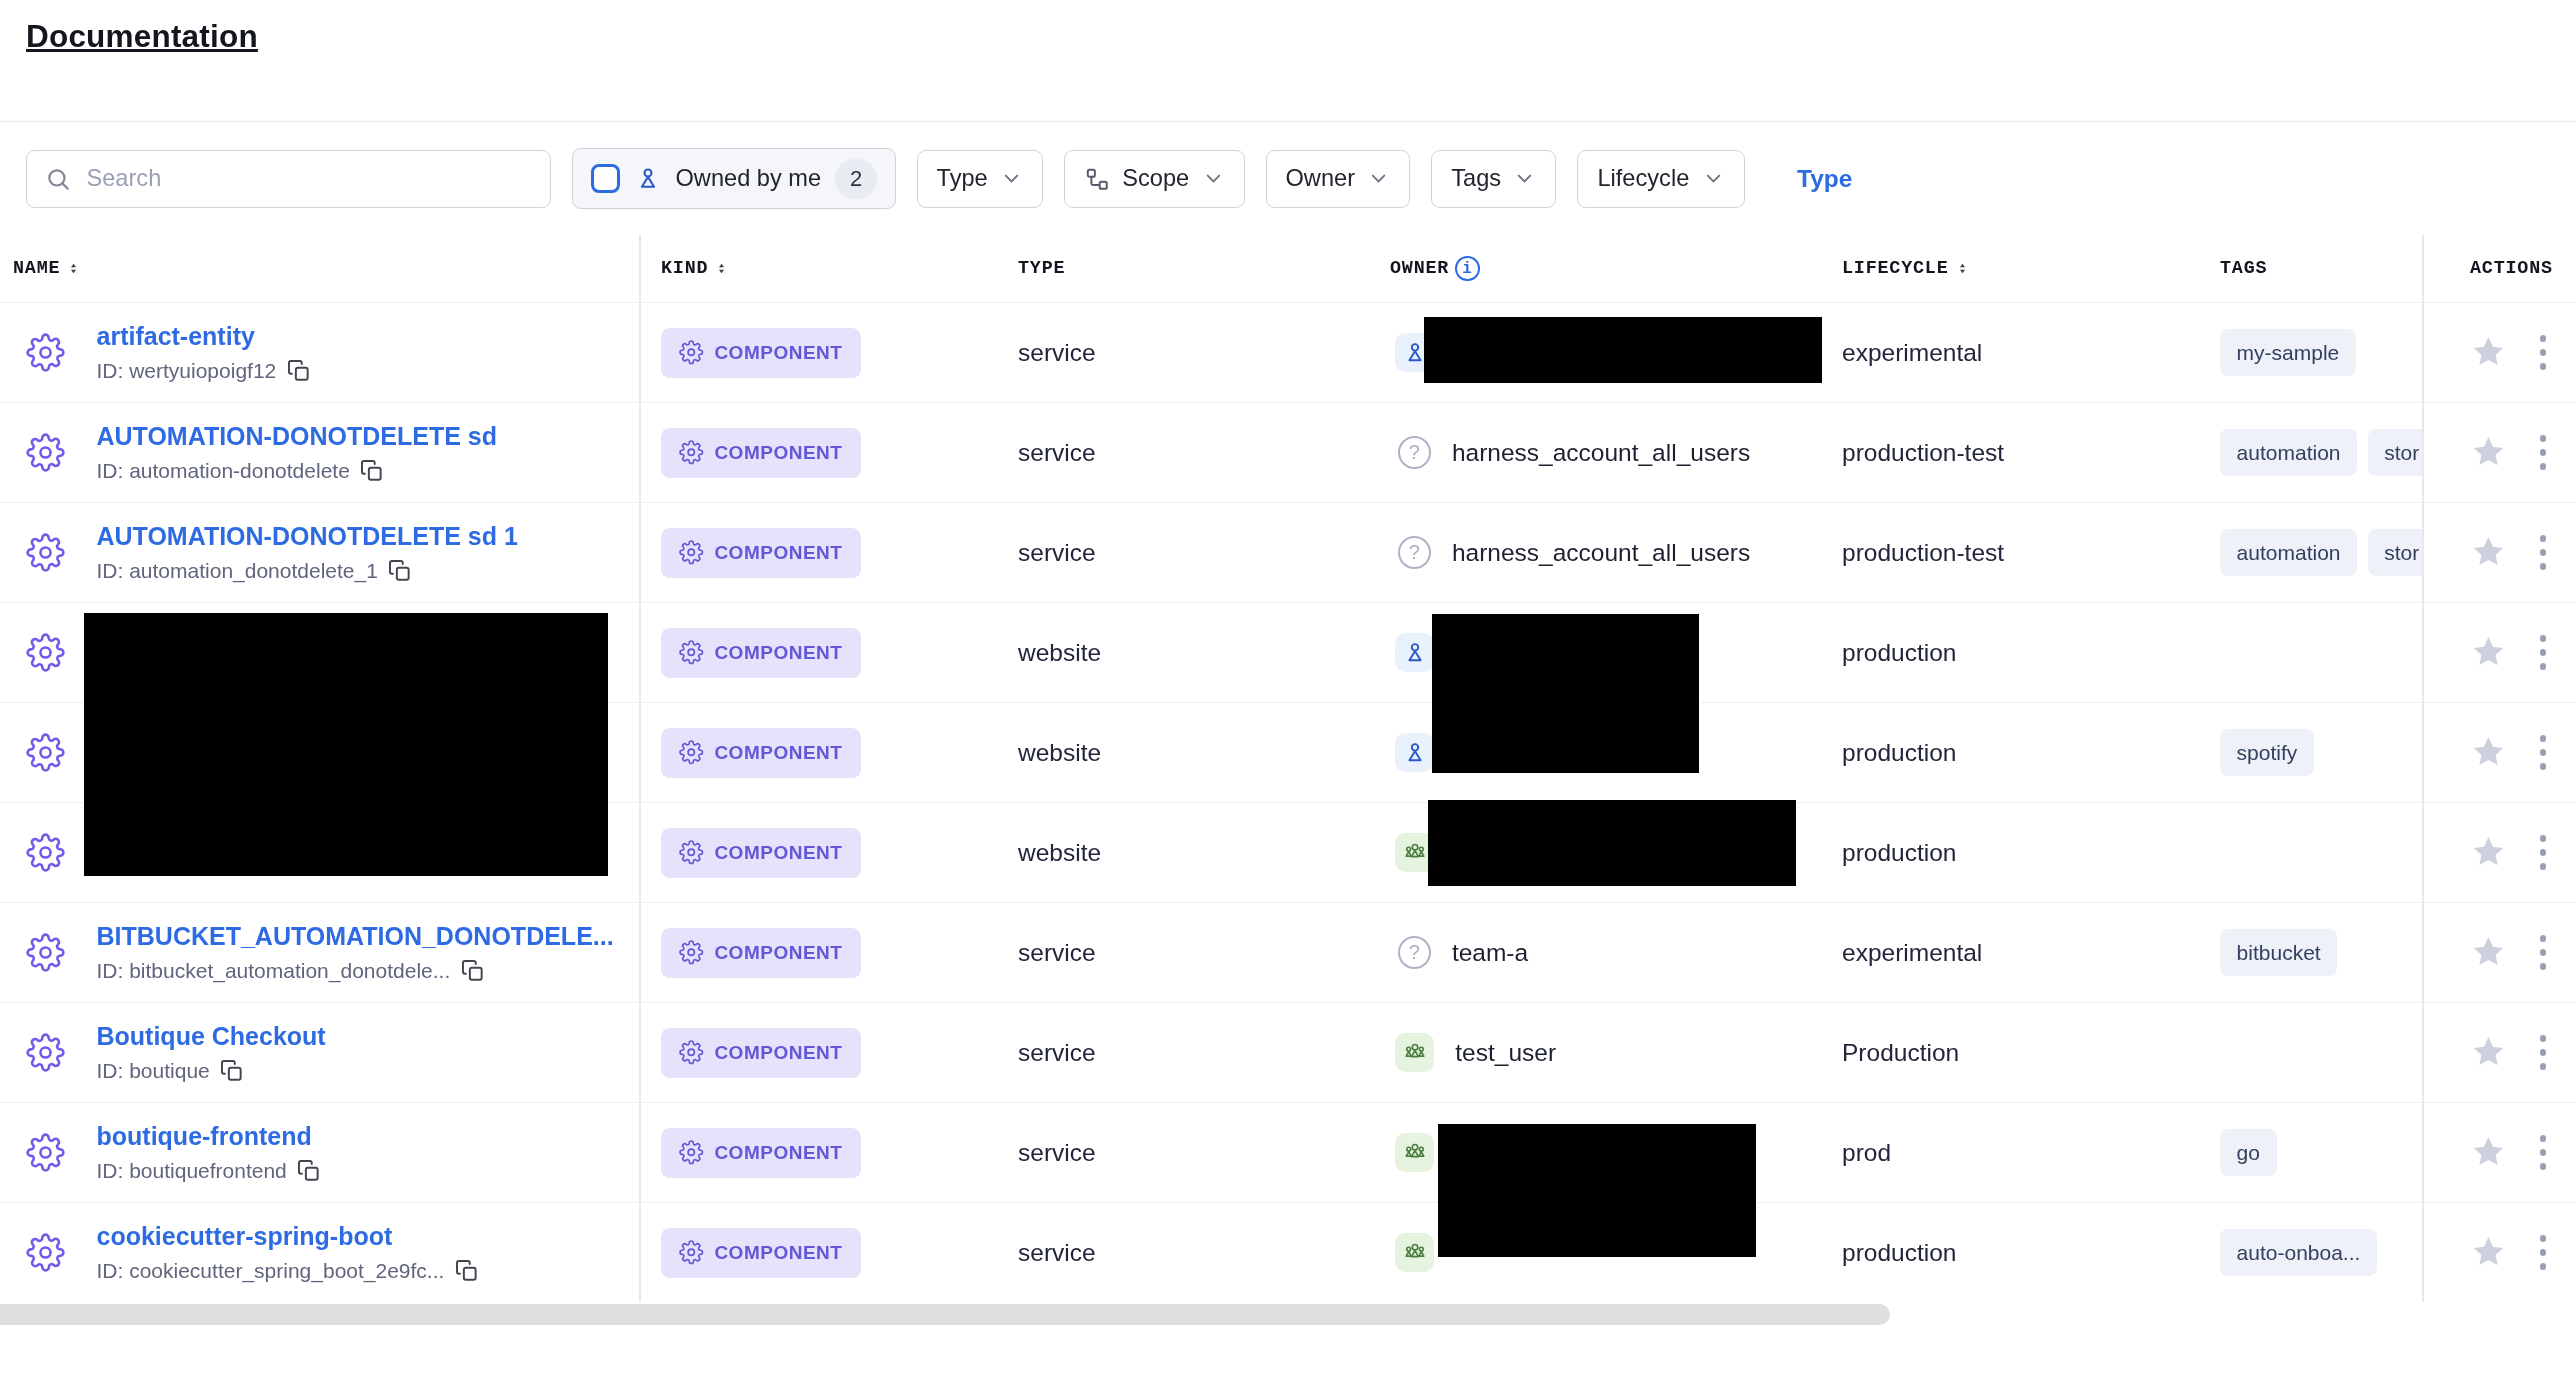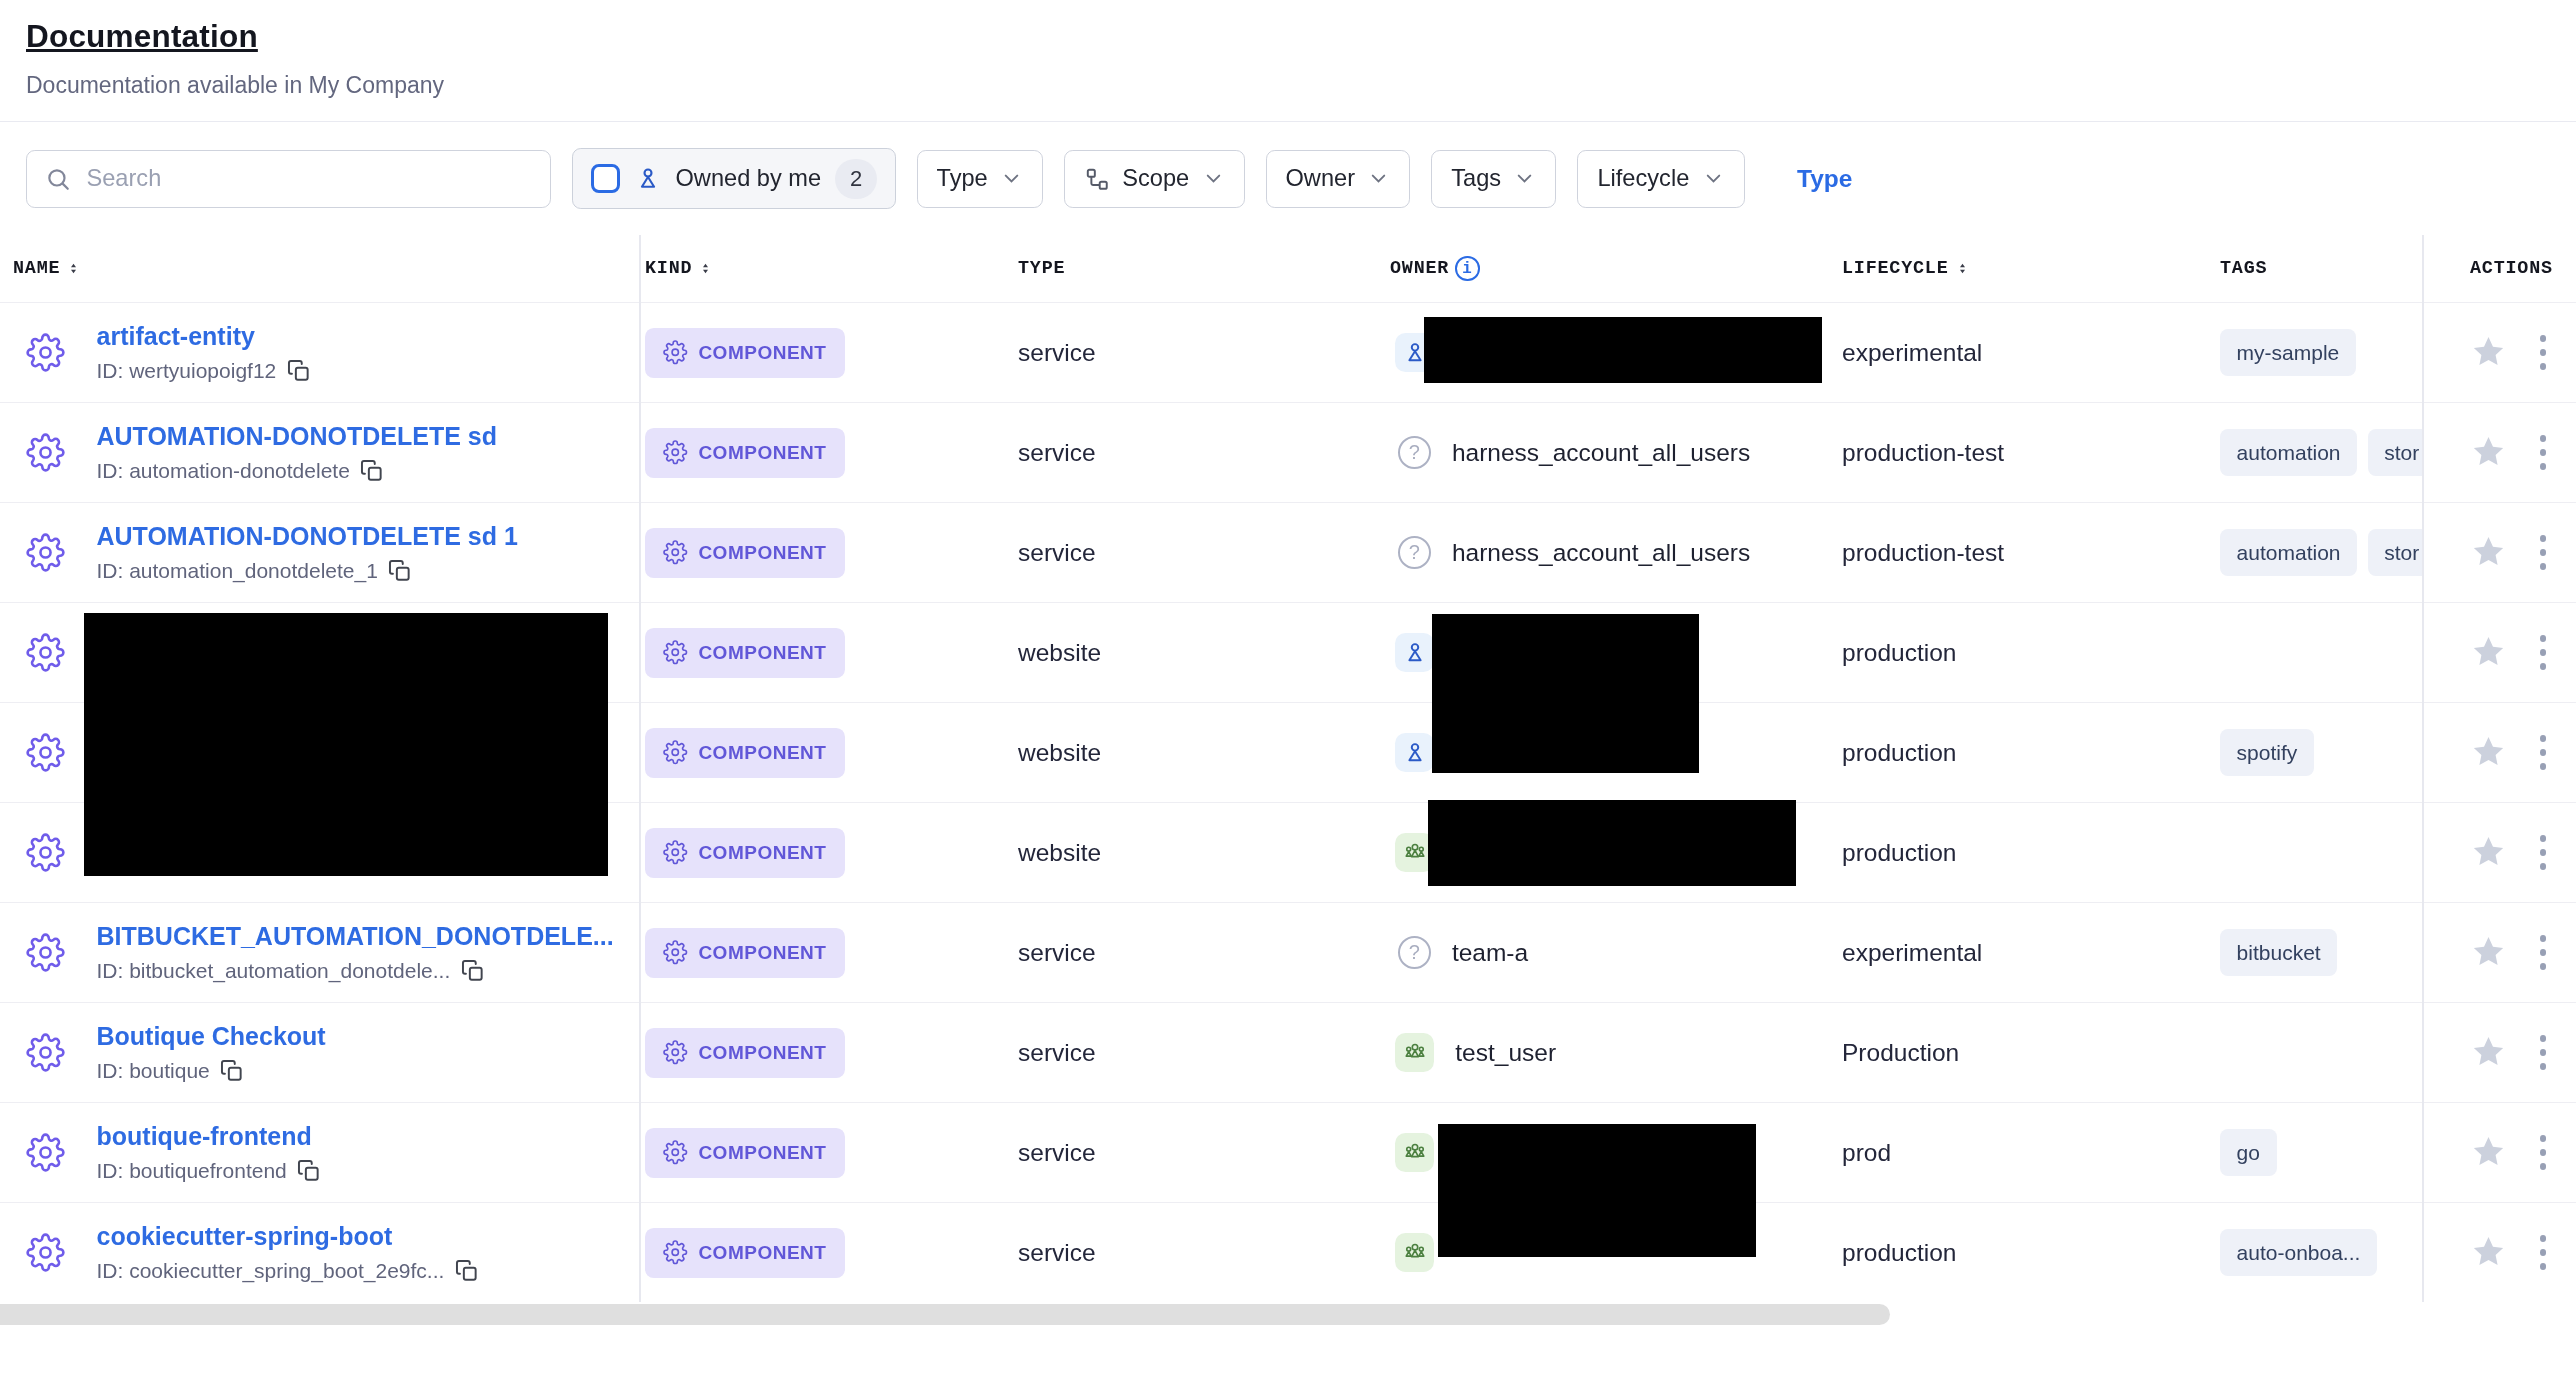--- a/index.html
+++ b/index.html
@@ -47,21 +47,21 @@
 
   .thead { display:flex; height:67px; align-items:center; }
   .th { font-size:18.4px; font-weight:bold; letter-spacing:0.8px; color:#14161f;
     display:flex; align-items:center; gap:6px;font-family:Liberation Mono, monospace; }
   .th svg.sort { width:15px; height:21px; fill:#3a3d49; }
   .info-icon { width:24.5px; height:24.5px; border:2.6px solid #2b6be4; border-radius:50%;
     color:#2b6be4; font-size:15.8px; font-weight:bold; display:flex; align-items:center; justify-content:center; }
 
   .col-name      { width:639px;  padding-left:26px; }
   .thead .col-name { padding-left:13px; }
-  .col-kind      { width:379px;  padding-left:6px;text-align:right; }
+  .col-kind      { width:379px;  padding-left:22px;text-align:right; }
   .col-type      { width:372px; }
   .col-owner     { width:452px; }
   .col-lifecycle { width:378px; }
   .col-tags      { width:202px; }
   .col-actions   { width:154px; padding-left:48px; }
 
   .row { display:flex; height:100px; align-items:center; border-top:1.8px solid #eeeef3; }
   .cell { display:flex; align-items:center; }
 
   .cell-name { gap:31.5px; }
@@ -106,21 +106,20 @@
 
   .redaction { position:absolute; background:#000; z-index:5; }
 </style>
 </head>
 <body>
 
 <div class="page">
 
   <div class="page-header">
     <div class="page-title">Documentation</div>
-    <div class="page-subtitle">Documentation available in My Company</div>
   </div>
 
   <div class="filter-bar">
     <div class="search-box">
       <svg viewBox="0 0 24 24" fill="none" stroke="currentColor" stroke-width="2" stroke-linecap="round">
           <circle cx="11" cy="11" r="7"></circle>
           <line x1="16.5" y1="16.5" x2="21" y2="21"></line>
         </svg>
       <input type="text" placeholder="Search" style="">
     </div>

